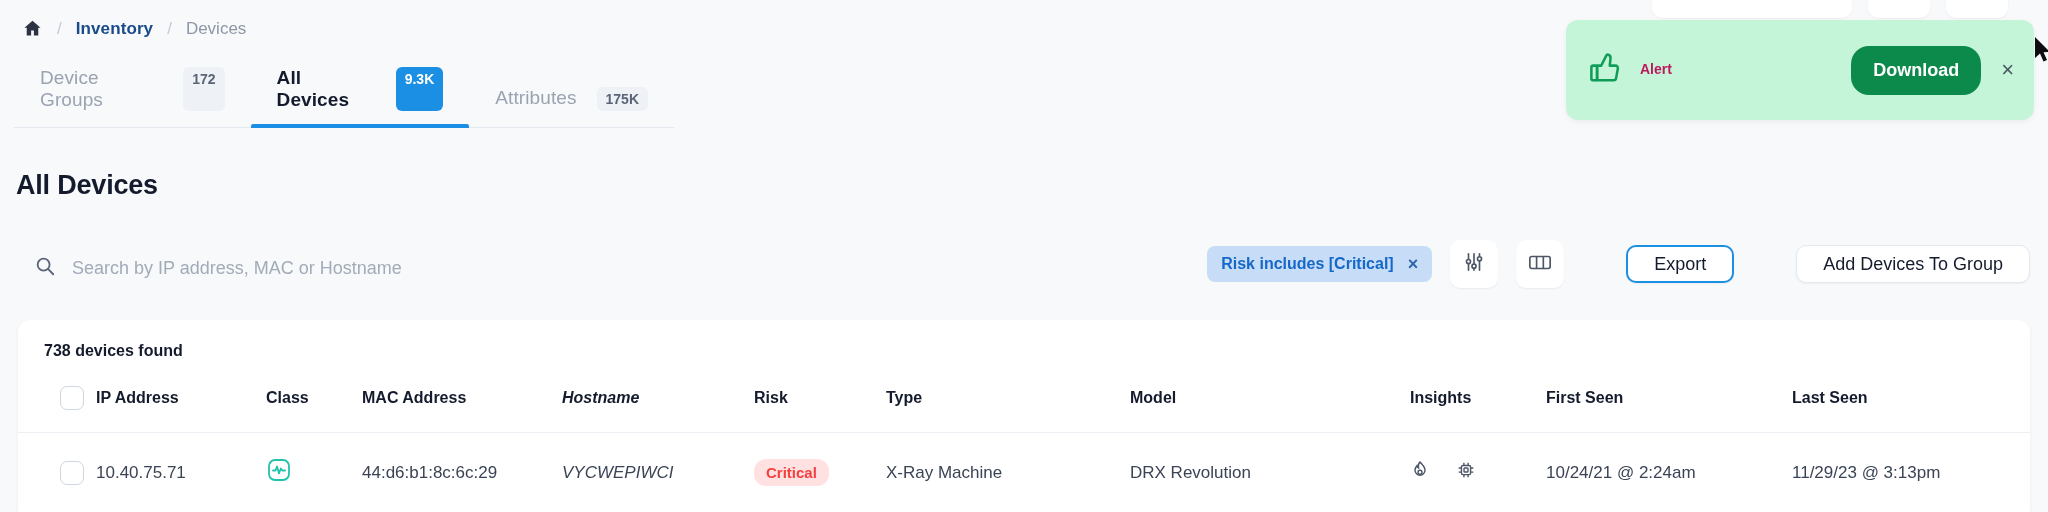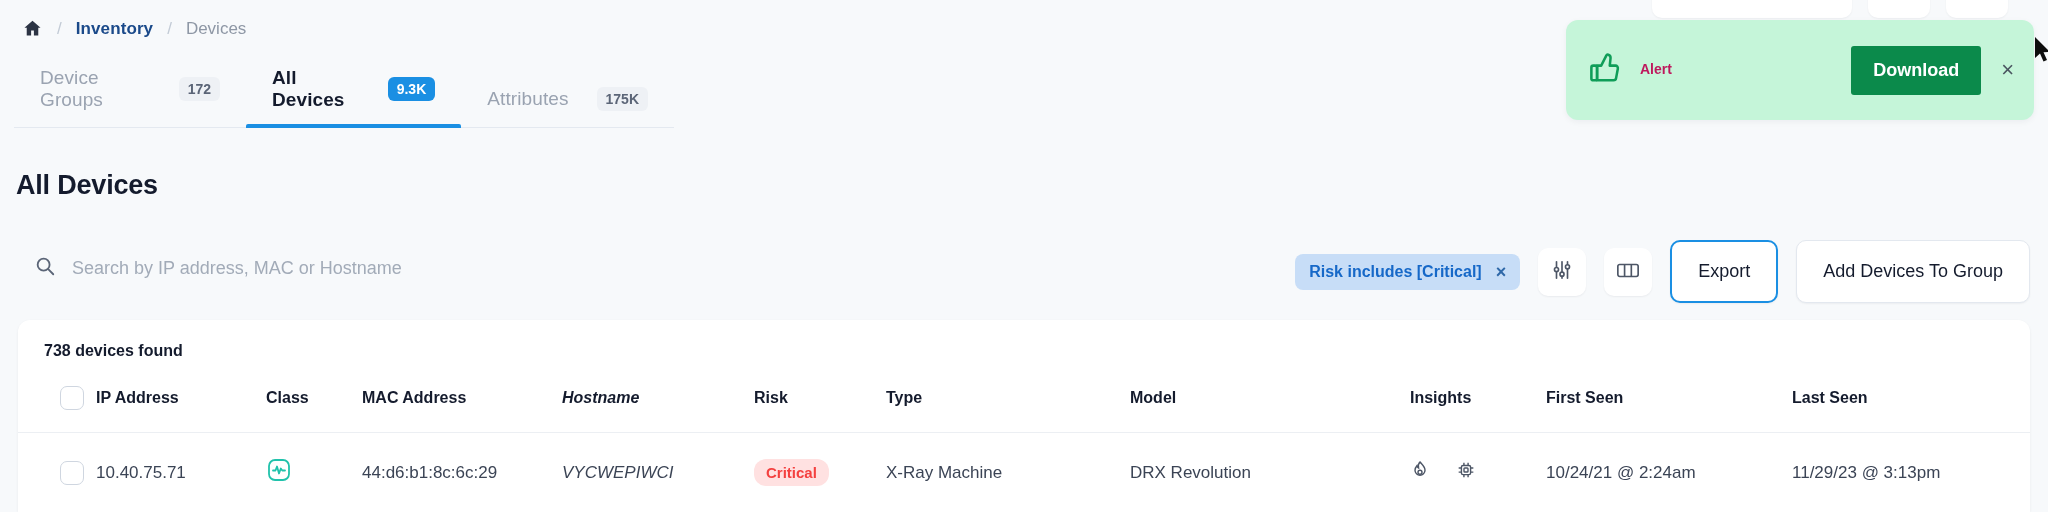--- a/index.html
+++ b/index.html
@@ -31,21 +31,21 @@
   .bc-current { color: #8e97a5; }
 
   
   .tabs {
     position: absolute; left: 14px; top: 74px;
     display: flex; align-items: flex-end;
     width: 660px; height: 54px;
     border-bottom: 1px solid #e4e9f0;
   }
   .tab {
-    display: flex; align-items: center; gap: 28px;
+    display: flex; gap: 20px;
     padding: 0 26px 16px 26px;
     cursor: pointer; position: relative;
   }
   .tab-label { font-size: 19px; color: #9aa3b1; letter-spacing: .1px; }
   .tab.active .tab-label { color: #141b2d; font-weight: 700; }
   .tab-count {
     font-size: 14px; font-weight: 700; color: #5b6577;
     background: #eef1f5; border-radius: 6px; padding: 5px 9px; line-height: 1;
   }
   .tab.active .tab-count { background: #1a8fe3; color: #ffffff; }
@@ -83,24 +83,25 @@
     border-radius: 8px; padding: 9px 14px;
     font-size: 16px; font-weight: 600; cursor: pointer;
   }
   .chip-x { color: #2f68a8; font-size: 18px; line-height: 1; cursor: pointer; }
   .icon-btn {
     width: 48px; height: 48px; background: #ffffff; border-radius: 10px;
     display: flex; align-items: center; justify-content: center;
     box-shadow: 0 1px 2px rgba(16,24,40,.06); cursor: pointer;
   }
   .btn {
-    height: 63px; background: #ffffff; border: 1px solid #e3e8ef;
+    height: 38px; background: #ffffff; border: 1px solid #e3e8ef;
     border-radius: 10px; display: flex; align-items: center; justify-content: center;
     padding: 0 26px; font-size: 18px; color: #141b2d; cursor: pointer;
     box-shadow: 0 1px 2px rgba(16,24,40,.05);
+    margin-left: 44px;
   }
   .btn.focused { border: 2px solid #1a8fe3; }
 
   
   .table-card {
     position: absolute; left: 18px; right: 18px; top: 320px; bottom: 0;
     background: #ffffff; border-radius: 12px 12px 0 0;
     box-shadow: 0 1px 3px rgba(16,24,40,.06);
     overflow: hidden;
   }
@@ -144,21 +145,21 @@
     background: #c5f5d9; border-radius: 12px;
     display: flex; align-items: center; padding: 0 20px;
     box-shadow: 0 2px 6px rgba(16,24,40,.05);
   }
   .toast-icon { color: #0f9d58; margin-right: 16px; flex: 0 0 auto; }
   .toast-text { flex: 1 1 auto; }
   .toast-title { font-size: 14px; font-weight: 700; color: #be185d; margin-bottom: 3px; }
   .toast-msg { font-size: 17px; color: #4f5a66; line-height: 1.32; max-width: 190px; }
   .toast-btn {
     background: #0b8a4b; color: #ffffff; font-size: 18px; font-weight: 700;
-    border: none; border-radius: 3px; padding: 14px 22px; cursor: pointer;
+    border: none; border-radius: 18px; padding: 14px 22px; cursor: pointer;
     font-family: "Liberation Sans", sans-serif;
   }
   .toast-close {
     margin-left: 20px; color: #4a5560; font-size: 22px; line-height: 1;
     cursor: pointer; flex: 0 0 auto;
   }
 
   .cursor { position: absolute; left: 2034px; top: 36px; }
 </style>
 </head>

